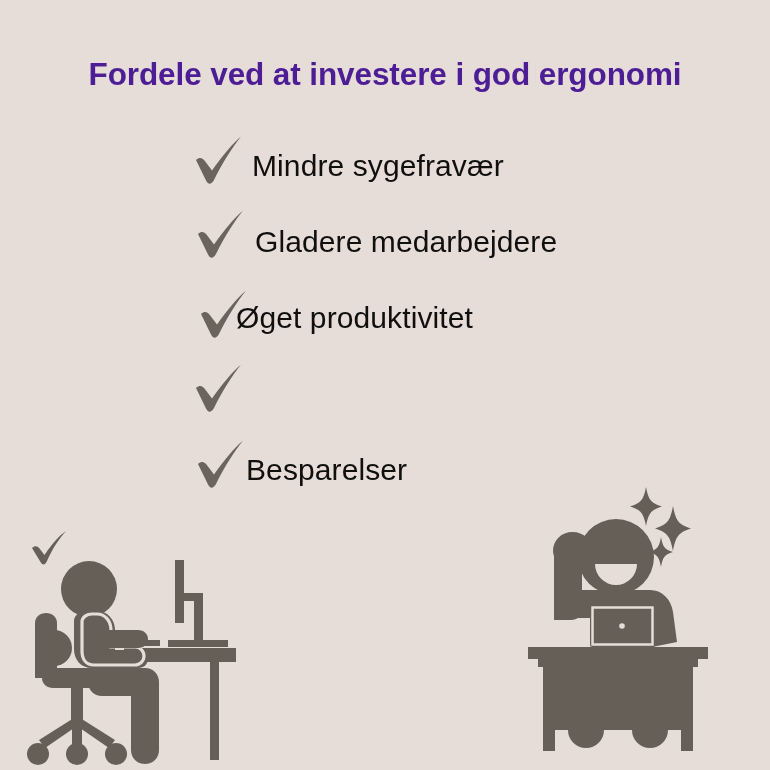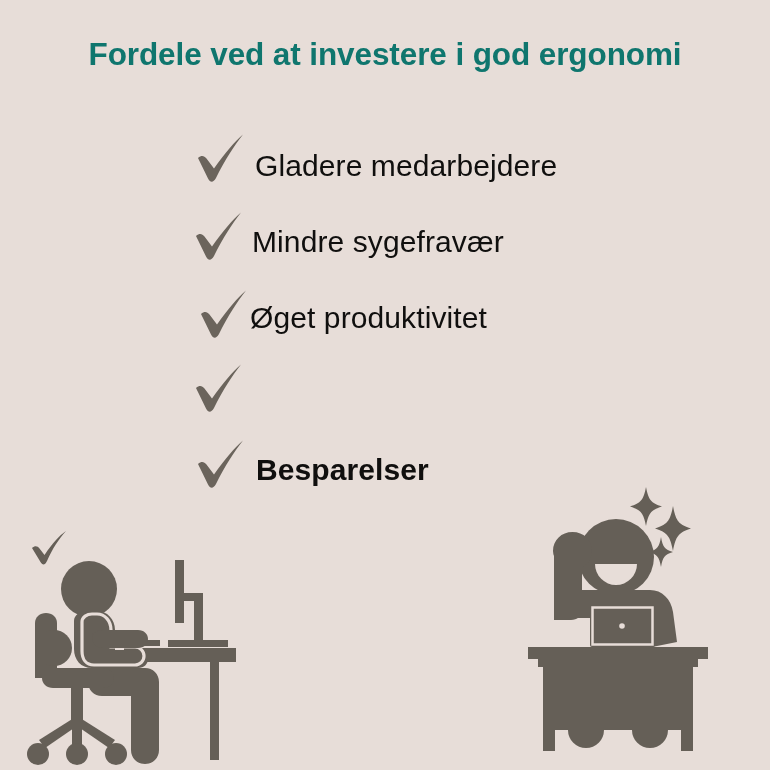--- a/index.html
+++ b/index.html
@@ -17,26 +17,26 @@
     position: relative;
     width: 770px;
     height: 770px;
     background: #e7ddd8;
   }
 
   
   .title {
     position: absolute;
     left: 0;
-    top: 36px;
+    top: 56px;
     width: 770px;
     text-align: center;
     font-size: 31.5px;
     font-weight: bold;
-    color: #0f766e;
+    color: #4c1d95;
     letter-spacing: -0.1px;
     white-space: nowrap;
   }
 
   
   .benefits {
     position: absolute;
     left: 190px;
     top: 128px;
     width: 470px;
@@ -63,25 +63,25 @@
     color: #100f0e;
     white-space: nowrap;
     letter-spacing: 0.1px;
   }
   
   .benefit-row.r0 .check-icon { left: 2px;  top: 0px;  }
   .benefit-row.r0 .benefit-label { left: 65px; }
   .benefit-row.r1 .check-icon { left: 0px;  top: 2px;  }
   .benefit-row.r1 .benefit-label { left: 62px; }
   .benefit-row.r2 .check-icon { left: 5px;  top: 4px;  }
-  .benefit-row.r2 .benefit-label { left: 60px; }
+  .benefit-row.r2 .benefit-label { left: 46px; }
   .benefit-row.r3 .check-icon { left: 0px;  top: 2px;  }
   .benefit-row.r3 .benefit-label { left: 62px; }
   .benefit-row.r4 .check-icon { left: 2px;  top: 2px;  }
-  .benefit-row.r4 .benefit-label { left: 66px; font-weight: bold; }
+  .benefit-row.r4 .benefit-label { left: 56px; }
 
   
   .illo-left {
     position: absolute;
     left: 18px;
     top: 518px;
     width: 250px;
     height: 252px;
   }
   .illo-right {
@@ -95,38 +95,38 @@
 </style>
 </head>
 <body>
 
 <div class="canvas">
 
   <div class="title">Fordele ved at investere i god ergonomi</div>
 
   <div class="benefits">
 
+    <div class="benefit-row r1">
+      <span class="check-icon">
+        <svg viewBox="0 0 58 58" width="58" height="58" aria-hidden="true">
+          <path d="M6 30 C9.5 27 12 27.5 14.5 30.5 L22 40.5 C34 24 42 14 51 6.5
+                   C42.5 17.5 33 31.5 24 50 C21 55 18.5 55 16 50.5 Z" fill="#6b645c"></path>
+        </svg>
+      </span>
+      <span class="benefit-label">Mindre sygefravær</span>
+    </div>
+
     <div class="benefit-row r0">
       <span class="check-icon">
         <svg viewBox="0 0 58 58" width="58" height="58" aria-hidden="true">
           <path d="M6 30 C9.5 27 12 27.5 14.5 30.5 L22 40.5 C34 24 42 14 51 6.5
                    C42.5 17.5 33 31.5 24 50 C21 55 18.5 55 16 50.5 Z" fill="#6b645c"></path>
         </svg>
       </span>
       <span class="benefit-label">Gladere medarbejdere</span>
-    </div>
-
-    <div class="benefit-row r1">
-      <span class="check-icon">
-        <svg viewBox="0 0 58 58" width="58" height="58" aria-hidden="true">
-          <path d="M6 30 C9.5 27 12 27.5 14.5 30.5 L22 40.5 C34 24 42 14 51 6.5
-                   C42.5 17.5 33 31.5 24 50 C21 55 18.5 55 16 50.5 Z" fill="#6b645c"></path>
-        </svg>
-      </span>
-      <span class="benefit-label">Mindre sygefravær</span>
     </div>
 
     <div class="benefit-row r2">
       <span class="check-icon">
         <svg viewBox="0 0 58 58" width="58" height="58" aria-hidden="true">
           <path d="M6 30 C9.5 27 12 27.5 14.5 30.5 L22 40.5 C34 24 42 14 51 6.5
                    C42.5 17.5 33 31.5 24 50 C21 55 18.5 55 16 50.5 Z" fill="#6b645c"></path>
         </svg>
       </span>
       <span class="benefit-label">Øget produktivitet</span>

